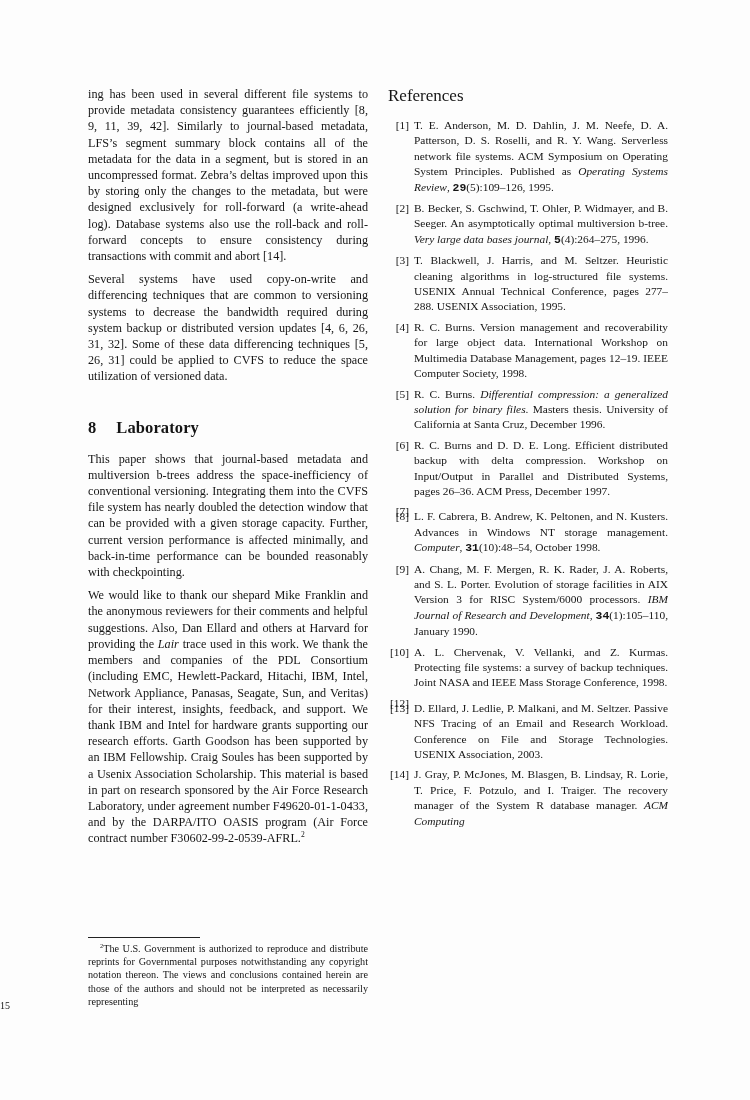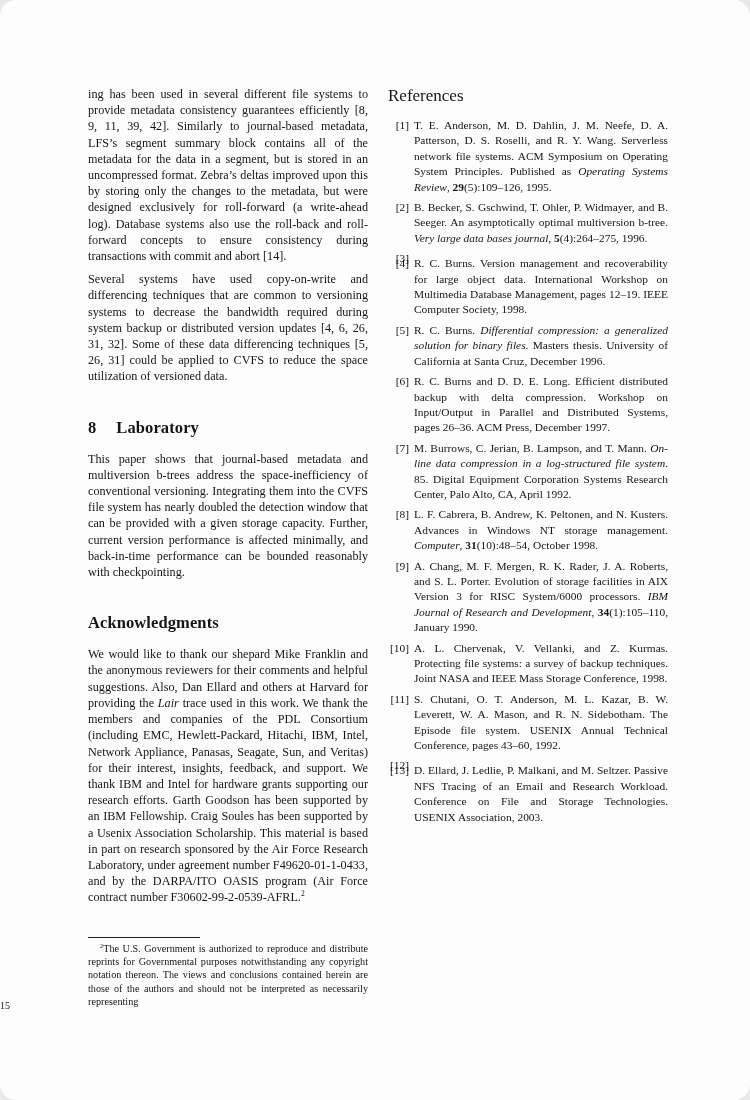--- a/index.html
+++ b/index.html
@@ -5,21 +5,20 @@
   html, body { margin: 0; padding: 0; background: #e8e8e8; }
   .page {
     position: relative;
     width: 750px;
     height: 1100px;
     margin: 0 auto;
     background: #fdfdfd;
     color: #151515;
     font-family: "Liberation Serif", "DejaVu Serif", serif;
     overflow: hidden;
-    border-radius: 16px;
   }
   .columns {
     position: absolute;
     top: 86px;
     left: 88px;
     width: 580px;
     height: 922px;
     display: flex;
     gap: 20px;
     overflow: hidden;
@@ -69,21 +68,21 @@
     margin: 8px 0 4px 0;
   }
   .footnote {
     font-size: 10.2px;
     line-height: 13.2px;
     text-align: justify;
     margin: 0;
   }
   .footnote-indent { text-indent: 12px; }
   .seg-i { font-style: italic; }
-  .seg-b { font-weight: bold; }
+  .seg-b { font-weight: bold; font-family: Liberation Mono, monospace; }
   sup { font-size: 0.62em; line-height: 0; }
   .page-number {
     position: absolute;
     left: 0;
     width: 750px;
     top: 1000px;
     text-align: left;
     font-size: 10px;
   }
 </style>
@@ -95,21 +94,20 @@
 
     <div class="col">
       <p class="body-par"><span>ing has been used in several different file systems to provide metadata consistency guarantees efficiently [8, 9, 11, 39, 42]. Similarly to journal-based metadata, LFS’s segment summary block contains all of the metadata for the data in a segment, but is stored in an uncompressed format. Zebra’s deltas improved upon this by storing only the changes to the metadata, but were designed exclusively for roll-forward (a write-ahead log). Database systems also use the roll-back and roll-forward concepts to ensure consistency during transactions with commit and abort [14].</span></p>
       <p class="body-par"><span>Several systems have used copy-on-write and differencing techniques that are common to versioning systems to decrease the bandwidth required during system backup or distributed version updates [4, 6, 26, 31, 32]. Some of these data differencing techniques [5, 26, 31] could be applied to CVFS to reduce the space utilization of versioned data.</span></p>
 
       <h2 class="section-heading">
         <span class="sec-num">8</span><span>Laboratory</span>
       </h2>
       <p class="body-par"><span>This paper shows that journal-based metadata and multiversion b-trees address the space-inefficiency of conventional versioning. Integrating them into the CVFS file system has nearly doubled the detection window that can be provided with a given storage capacity. Further, current version performance is affected minimally, and back-in-time performance can be bounded reasonably with checkpointing.</span></p>
 
-      <h2 class="section-heading">Acknowledgments</h2>
       <p class="body-par"><span>We would like to thank our shepard Mike Franklin and the anonymous reviewers for their comments and helpful suggestions.  Also, Dan Ellard and others at Harvard for providing the </span><span class="seg-i">Lair</span><span> trace used in this work.  We thank the members and companies of the PDL Consortium (including EMC, Hewlett-Packard, Hitachi, IBM, Intel, Network Appliance, Panasas, Seagate, Sun, and Veritas) for their interest, insights, feedback, and support. We thank IBM and Intel for hardware grants supporting our research efforts. Garth Goodson has been supported by an IBM Fellowship. Craig Soules has been supported by a Usenix Association Scholarship.  This material is based in part on research sponsored by the Air Force Research Laboratory, under agreement number F49620-01-1-0433, and by the DARPA/ITO OASIS program (Air Force contract number F30602-99-2-0539-AFRL.</span><sup>2</sup></p>
 
       <div class="footnote-block">
         <div class="footnote-rule"></div>
         <p class="footnote footnote-indent"><sup>2</sup><span>The U.S. Government is authorized to reproduce and distribute reprints for Governmental purposes notwithstanding any copyright notation thereon.  The views and conclusions contained herein are those of the authors and should not be interpreted as necessarily representing</span></p>
       </div>
     </div>
 
     <div class="col">
       <h1 class="references-heading">References</h1>
@@ -117,59 +115,59 @@
       <div class="ref-item">
         <span class="ref-label">[1]</span>
         <span><span>T. E. Anderson, M. D. Dahlin, J. M. Neefe, D. A. Patterson, D. S. Roselli, and R. Y. Wang. Serverless network file systems.  ACM Symposium on Operating System Principles. Published as </span><span class="seg-i">Operating Systems Review</span><span>, </span><span class="seg-b">29</span><span>(5):109–126, 1995.</span></span>
       </div>
       <div class="ref-item">
         <span class="ref-label">[2]</span>
         <span><span>B. Becker, S. Gschwind, T. Ohler, P. Widmayer, and B. Seeger. An asymptotically optimal multiversion b-tree. </span><span class="seg-i">Very large data bases journal</span><span>, </span><span class="seg-b">5</span><span>(4):264–275, 1996.</span></span>
       </div>
       <div class="ref-item">
         <span class="ref-label">[3]</span>
+        <span><span>T. Blackwell, J. Harris, and M. Seltzer.  Heuristic cleaning algorithms in log-structured file systems.  USENIX Annual Technical Conference, pages 277–288.  USENIX Association, 1995.</span></span>
       </div>
       <div class="ref-item">
         <span class="ref-label">[4]</span>
         <span><span>R. C. Burns.  Version management and recoverability for large object data.  International Workshop on Multimedia Database Management, pages 12–19. IEEE Computer Society, 1998.</span></span>
       </div>
       <div class="ref-item">
         <span class="ref-label">[5]</span>
         <span><span>R. C. Burns. </span><span class="seg-i">Differential compression: a generalized solution for binary files</span><span>. Masters thesis. University of California at Santa Cruz, December 1996.</span></span>
       </div>
       <div class="ref-item">
         <span class="ref-label">[6]</span>
         <span><span>R. C. Burns and D. D. E. Long.   Efficient distributed backup with delta compression.   Workshop on Input/Output in Parallel and Distributed Systems, pages 26–36.  ACM Press, December 1997.</span></span>
       </div>
       <div class="ref-item">
         <span class="ref-label">[7]</span>
-        <span><span>M. Burrows, C. Jerian, B. Lampson, and T. Mann.  </span><span class="seg-i">On-line data compression in a log-structured file system</span><span>. 85. Digital Equipment Corporation Systems Research Center, Palo Alto, CA, April 1992.</span></span>
       </div>
       <div class="ref-item">
         <span class="ref-label">[8]</span>
         <span><span>L. F. Cabrera, B. Andrew, K. Peltonen, and N. Kusters. Advances in Windows NT storage management.  </span><span class="seg-i">Computer</span><span>, </span><span class="seg-b">31</span><span>(10):48–54, October 1998.</span></span>
       </div>
       <div class="ref-item">
         <span class="ref-label">[9]</span>
         <span><span>A. Chang, M. F. Mergen, R. K. Rader, J. A. Roberts, and S. L. Porter. Evolution of storage facilities in AIX Version 3 for RISC System/6000 processors.  </span><span class="seg-i">IBM Journal of Research and Development</span><span>, </span><span class="seg-b">34</span><span>(1):105–110, January 1990.</span></span>
       </div>
       <div class="ref-item">
         <span class="ref-label">[10]</span>
         <span><span>A. L. Chervenak, V. Vellanki, and Z. Kurmas.  Protecting file systems: a survey of backup techniques.  Joint NASA and IEEE Mass Storage Conference, 1998.</span></span>
       </div>
       <div class="ref-item">
-        <span class="ref-label">[11]</span>
-        <span><span>S. Chutani, O. T. Anderson, M. L. Kazar, B. W. Leverett, W. A. Mason, and R. N. Sidebotham.   The Episode file system.   USENIX Annual Technical Conference, pages 43–60, 1992.</span></span>
-      </div>
-      <div class="ref-item">
         <span class="ref-label">[12]</span>
       </div>
       <div class="ref-item">
         <span class="ref-label">[13]</span>
         <span><span>D. Ellard, J. Ledlie, P. Malkani, and M. Seltzer.  Passive NFS Tracing of an Email and Research Workload.  Conference on File and Storage Technologies.  USENIX Association, 2003.</span></span>
+      </div>
+      <div class="ref-item">
+        <span class="ref-label">[14]</span>
+        <span><span>J. Gray, P. McJones, M. Blasgen, B. Lindsay, R. Lorie, T. Price, F. Potzulo, and I. Traiger.  The recovery manager of the System R database manager. </span><span class="seg-i">ACM Computing</span></span>
       </div>
 
     </div>
 
   </div>
 
   <div class="page-number">15</div>
 </div>
 
 </body></html>

